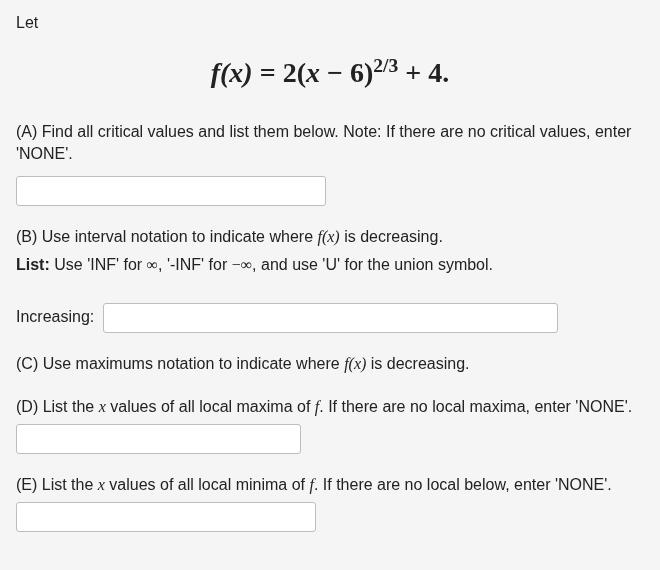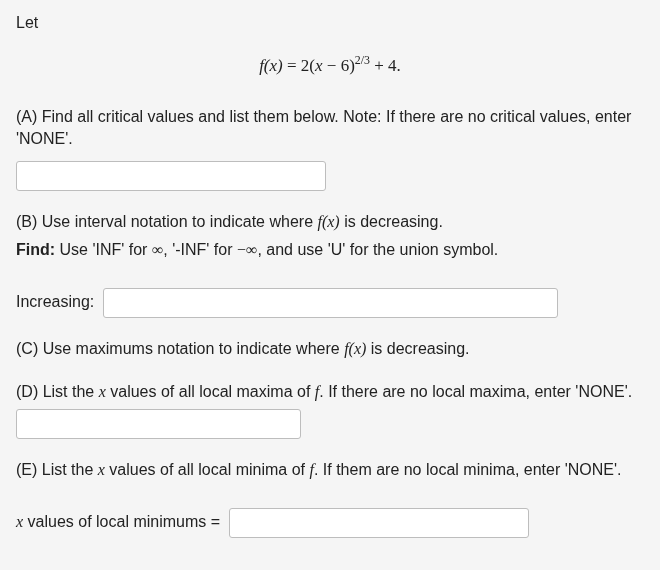--- a/index.html
+++ b/index.html
@@ -17,21 +17,22 @@
       padding: 12px 16px;
       line-height: 1.4;
     }
     .intro-let {
       margin-bottom: 18px;
     }
     .formula-row {
       text-align: center;
       margin: 10px 0 28px 0;
       font-family: "Times New Roman", serif;
-      font-size: 17px;
+      font-size: 28px;
+      font-weight: bold;
     }
     .formula-row .fx {
       font-style: italic;
     }
     .section {
       margin-bottom: 20px;
     }
     .section p {
       margin-bottom: 6px;
     }
@@ -83,21 +84,21 @@
 <div class="section">
   <p>(A) Find all critical values and list them below. Note: If there are no critical values, enter 'NONE'.</p>
   <input type="text" class="input-a" style="">
 </div>
 
 <div class="section">
   <p>
     <span>(B) Use interval notation to indicate where </span><span class="mathit">f(x)</span><span> is decreasing.</span>
   </p>
   <p>
-    <b>Find:</b><span> Use 'INF' for </span><span class="mathrm">∞</span><span>, '-INF' for </span><span class="mathrm">−∞</span><span>, and use 'U' for the union symbol.</span>
+    <b>List:</b><span> Use 'INF' for </span><span class="mathrm">∞</span><span>, '-INF' for </span><span class="mathrm">−∞</span><span>, and use 'U' for the union symbol.</span>
   </p>
   <div>
     <span class="label-inline">Increasing:</span>
     <input type="text" class="input-inline-large" style="">
   </div>
 </div>
 
 <div class="section">
   <p>
     <span>(C) Use maximums notation to indicate where </span><span class="mathit">f(x)</span><span> is decreasing.</span>
@@ -108,21 +109,18 @@
   <p>
     <span>(D) List the </span><span class="mathit">x</span><span> values of all local maxima of </span><span class="mathit">f</span><span>. If there are no local maxima, enter 'NONE'.</span>
   </p>
   <div>
     <input type="text" class="input-inline-med" style="">
   </div>
 </div>
 
 <div class="section">
   <p>
-    <span>(E) List the </span><span class="mathit">x</span><span> values of all local minima of </span><span class="mathit">f</span><span>. If them are no local minima, enter 'NONE'.</span>
+    <span>(E) List the </span><span class="mathit">x</span><span> values of all local minima of </span><span class="mathit">f</span><span>. If there are no local below, enter 'NONE'.</span>
   </p>
   <div>
-    <span class="label-inline">
-      <span class="mathit">x</span><span> values of local minimums =</span>
-    </span>
     <input type="text" class="input-inline-med2" style="">
   </div>
 </div>
 
 </body></html>

